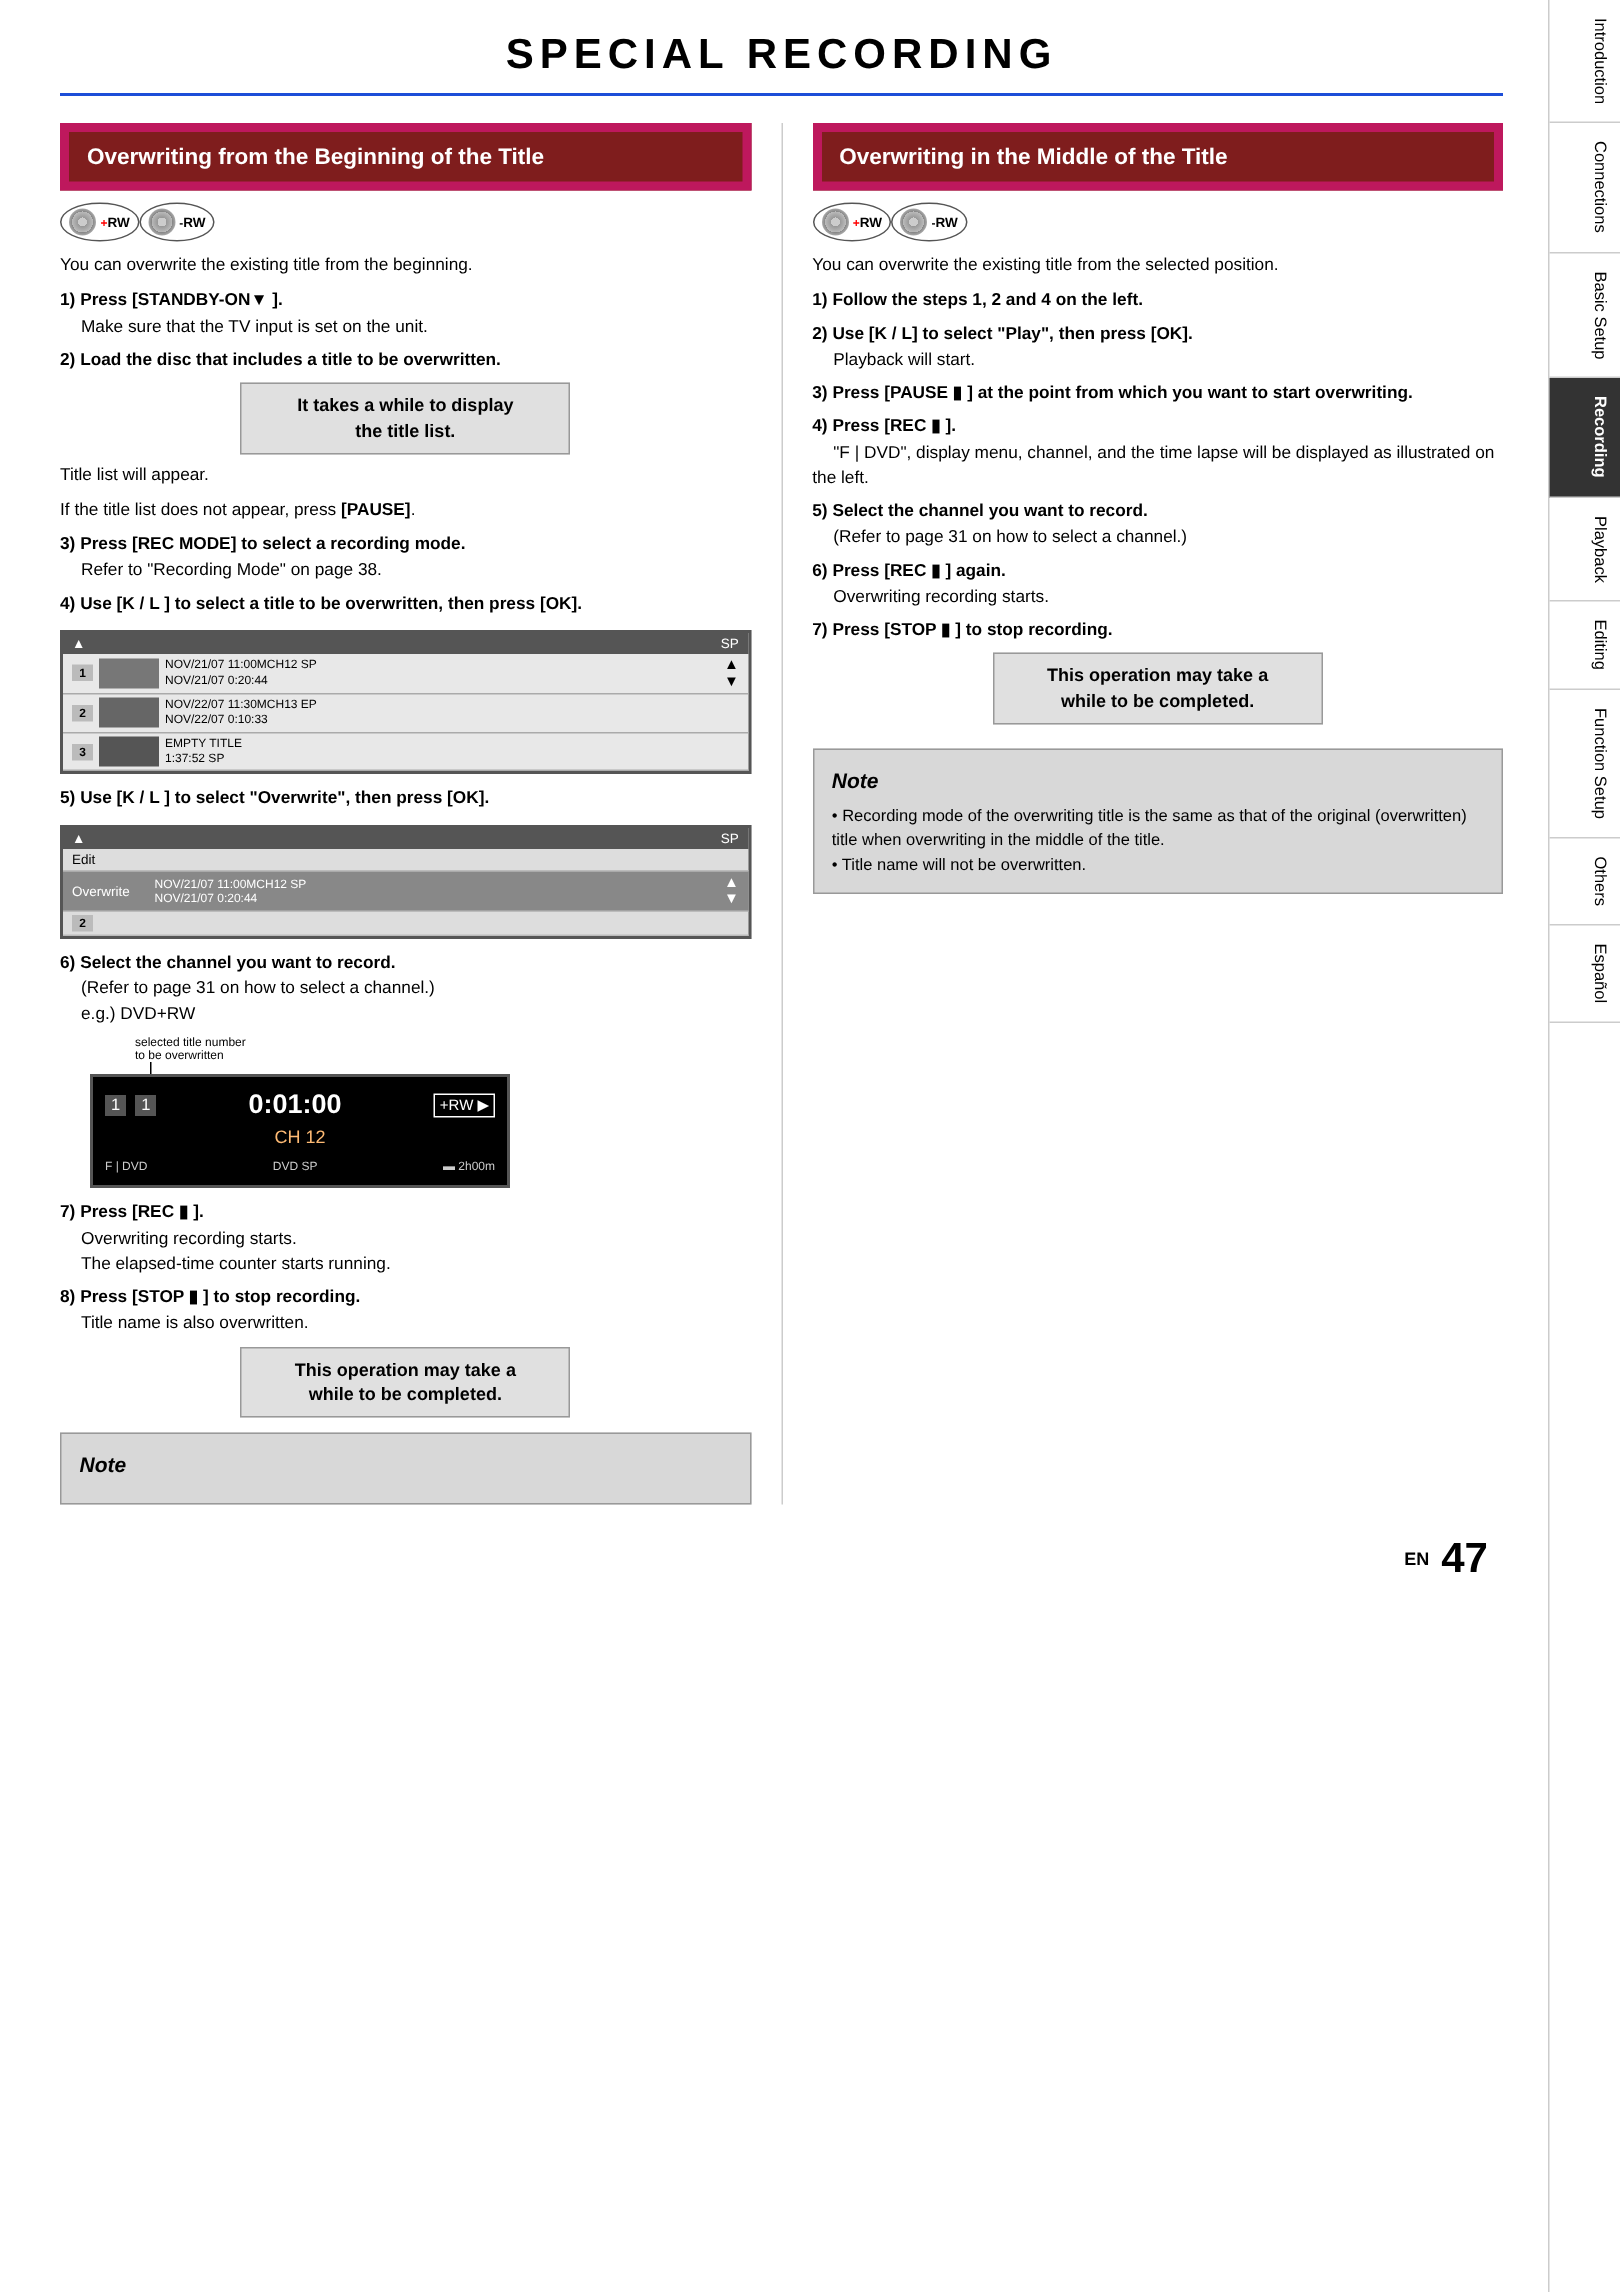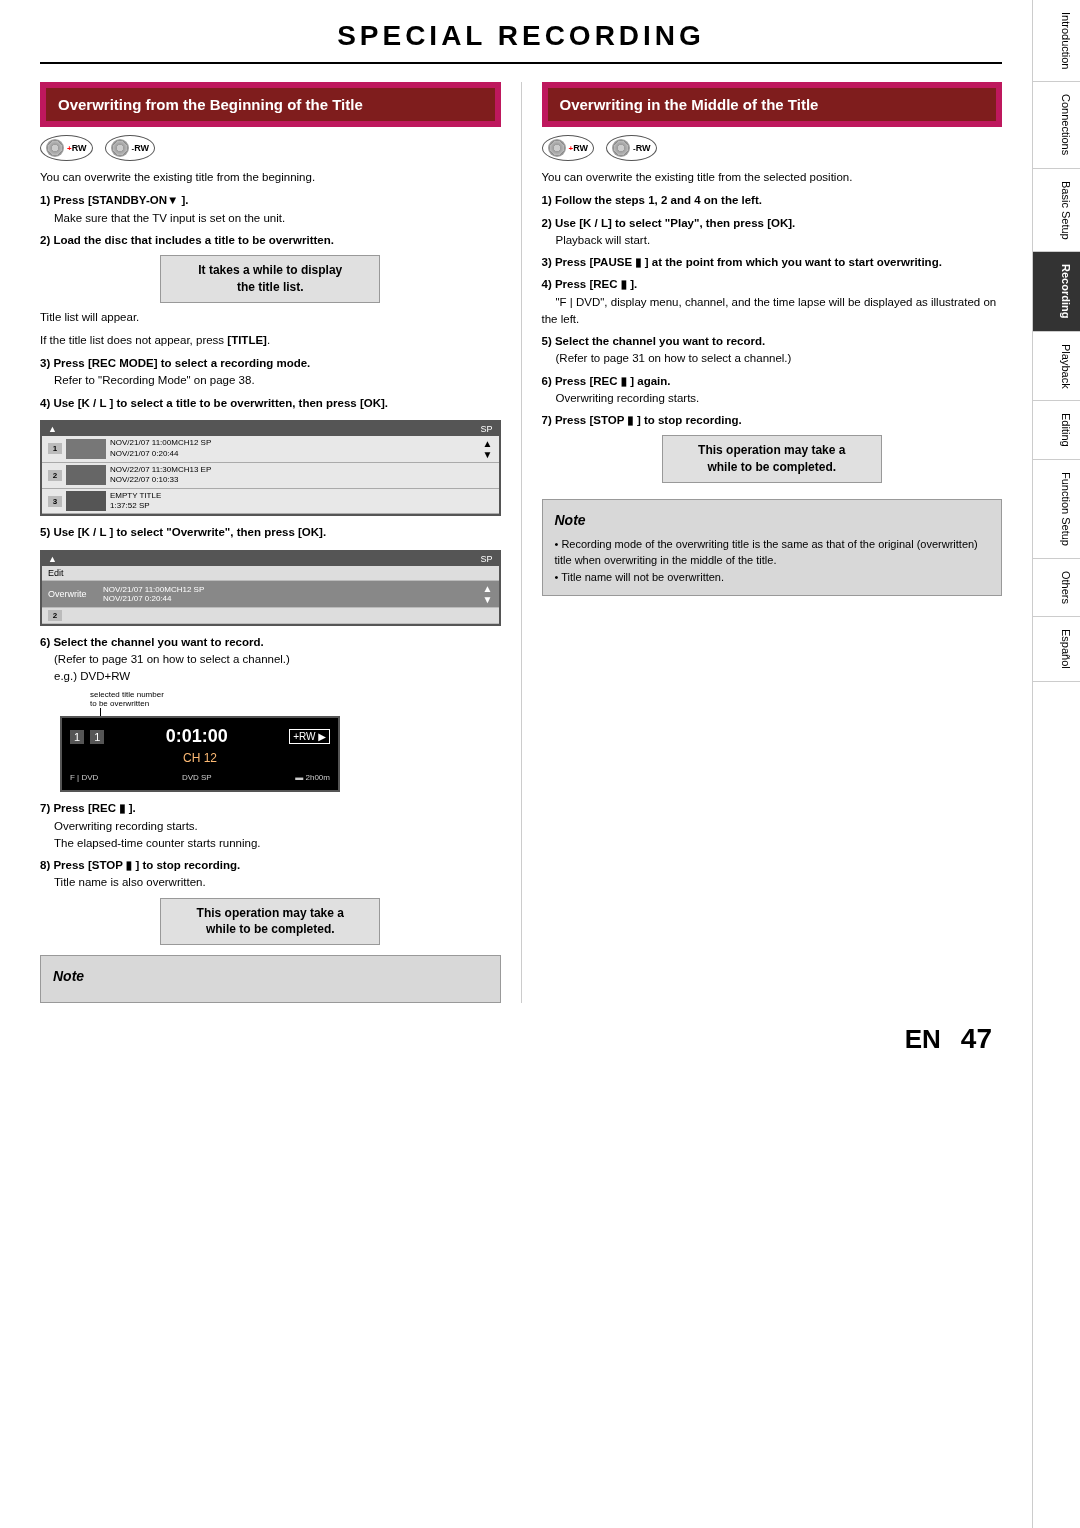--- a/index.html
+++ b/index.html
@@ -42,21 +42,21 @@
       color: #fff;
       font-weight: bold;
     }
     .page-title {
       text-align: center;
       font-size: 28px;
       font-weight: bold;
       letter-spacing: 4px;
       margin-bottom: 18px;
       padding-bottom: 10px;
-      border-bottom: 2px solid #000000;
+      border-bottom: 2px solid #1d4ed8;
     }
     .two-col {
       display: flex;
       gap: 0;
     }
     .col-left {
       flex: 1;
       padding-right: 20px;
       border-right: 1px solid #ccc;
     }
@@ -68,21 +68,21 @@
       background: #7f1d1d;
       color: #fff;
       font-size: 15px;
       font-weight: bold;
       padding: 8px 12px;
       margin-bottom: 8px;
       border: 6px solid #be185d;
     }
     .dvd-badges {
       display: flex;
-      gap: 12px;
+      gap: 0;
       margin-bottom: 8px;
       align-items: center;
     }
     .dvd-badge {
       display: flex;
       align-items: center;
       gap: 3px;
       border: 1.5px solid #555;
       border-radius: 50%;
       padding: 3px 5px;
@@ -230,23 +230,23 @@
       color: #ccc;
     }
     .en-footer {
       display: flex;
       justify-content: flex-end;
       align-items: center;
       margin-top: 20px;
       padding-right: 10px;
     }
     .en-badge {
-      font-size: 26px;
-      font-weight: bold;
-      margin-right: 20px;
+      font-size: 12px;
+      font-weight: bold;
+      margin-right: 8px;
     }
     .pg-num {
       font-size: 28px;
       font-weight: bold;
     }
     .sub-indent {
       padding-left: 14px;
       font-size: 11.5px;
       line-height: 1.5;
       margin-bottom: 4px;
@@ -286,21 +286,21 @@
         <p class="step">
           <b>2) Load the disc that includes a title to be overwritten.</b>
         </p>
 
         <div class="highlight-box">
           <span>It takes a while to display</span><br>
           <span>the title list.</span>
         </div>
 
         <p class="body-text">Title list will appear.</p>
-        <p class="body-text">If the title list does not appear, press <b>[TITLE]</b>.</p>
+        <p class="body-text">If the title list does not appear, press <b>[PAUSE]</b>.</p>
 
         <p class="step">
           <b>3) Press [REC MODE] to select a recording mode.</b><br>
           <span class="sub-indent">Refer to "Recording Mode" on page 38.</span>
         </p>
 
         <p class="step">
           <b>4) Use [K / L ] to select a title to be overwritten, then press [OK].</b>
         </p>
 

